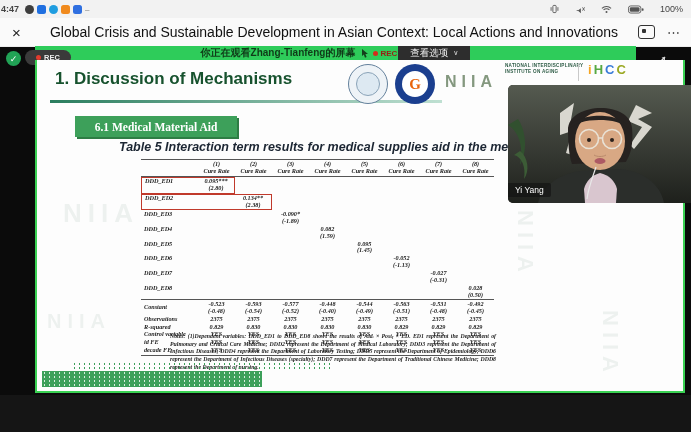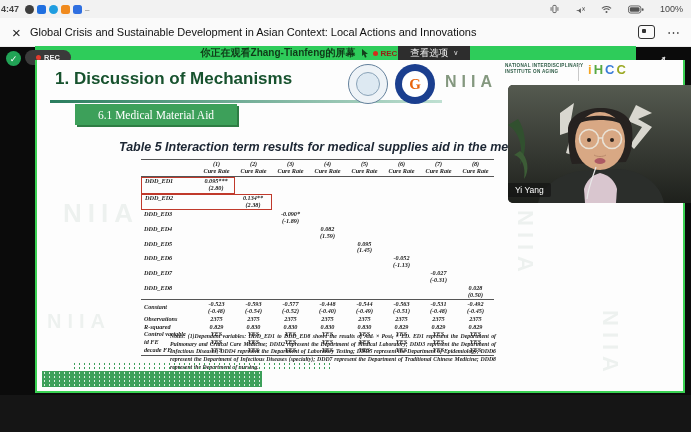--- a/index.html
+++ b/index.html
@@ -9,21 +9,21 @@
   .statusbar{position:absolute;left:0;top:0;width:691px;height:18px;background:#f2f2f2;
              display:flex;align-items:center;font-size:9px;color:#333;}
   .sb-time{margin-left:1px;font-weight:bold;color:#444;}
   .sb-apps{display:flex;gap:3px;margin-left:6px;align-items:center;}
   .appic{width:9px;height:9px;border-radius:2.5px;}
   .sb-right{margin-left:auto;margin-right:8px;display:flex;align-items:center;gap:16px;color:#444;}
   
   .titlebar{position:absolute;left:0;top:18px;width:691px;height:28px;background:#fafafa;
             display:flex;align-items:center;border-bottom:1px solid #ececec;}
   .tb-close{margin-left:12px;font-size:15px;color:#222;line-height:1;width:18px;cursor:pointer;}
-  .tb-title{flex:1;text-align:left;font-size:11px;color:#111;white-space:nowrap;overflow:hidden;}
+  .tb-title{flex:1;text-align:center;font-size:14px;color:#111;white-space:nowrap;overflow:hidden;}
   .tb-right{display:flex;align-items:center;gap:12px;margin-right:10px;}
   .tb-device{width:15px;height:12px;border:1.4px solid #333;border-radius:3px;position:relative;}
   .tb-device::after{content:"";position:absolute;left:3px;top:3px;width:4px;height:4px;background:#333;border-radius:1px;}
   .tb-more{font-size:13px;color:#222;letter-spacing:1px;}
   
   .banner{position:absolute;left:35px;top:46px;width:601px;height:14px;background:#2ecc5a;
           display:flex;align-items:center;justify-content:center;}
   .bn-text{font-size:10px;color:#103a18;font-weight:bold;}
   .bn-pointer{width:8px;height:9px;margin:0 4px 0 6px;}
   .bn-rec{display:flex;align-items:center;gap:2px;font-size:8px;font-weight:bold;color:#9b1d12;}
@@ -53,23 +53,23 @@
   .seal2{position:absolute;left:358px;top:4px;width:40px;height:40px;border-radius:50%;background:#1b3f8f;
          display:flex;align-items:center;justify-content:center;}
   .seal2 .inner{width:26px;height:26px;border-radius:50%;background:#fff;display:flex;align-items:center;justify-content:center;
                 color:#e8650d;font-weight:bold;font-size:15px;font-family:"Liberation Serif",serif;}
   .niia{position:absolute;left:408px;top:13px;font-size:16px;font-weight:bold;letter-spacing:5px;color:#84987f;}
   .inst{position:absolute;left:468px;top:3px;font-size:4.6px;line-height:1.35;color:#2e5c46;font-weight:bold;letter-spacing:.3px;}
   .vdiv{position:absolute;left:541px;top:3px;width:1px;height:18px;background:#c9c9c9;}
   .ihcc{position:absolute;left:551px;top:2px;font-size:13px;font-weight:bold;letter-spacing:2px;text-align:center;}
   .ihcc span:nth-child(1){color:#f5a623;} .ihcc span:nth-child(2){color:#56a942;}
   .ihcc span:nth-child(3){color:#3b7dd8;} .ihcc span:nth-child(4){color:#9aa821;}
-  .box61{position:absolute;left:38px;top:44px;width:162px;height:21px;background:#3da05a;
+  .box61{position:absolute;left:38px;top:56px;width:162px;height:21px;background:#3da05a;
          box-shadow:2px 2px 0 #2e7d44;display:flex;align-items:center;justify-content:center;
-         color:#fff;font-family:"Liberation Serif",serif;font-weight:normal;font-size:11.5px;}
+         color:#fff;font-family:"Liberation Serif",serif;font-weight:bold;font-size:11.5px;}
   .ttitle{position:absolute;left:82px;top:80px;font-size:12.5px;font-weight:bold;font-style:italic;
           color:#1c2633;white-space:nowrap;}
   
   .tbl{position:absolute;left:104px;top:99px;width:353px;
        font-family:"Liberation Serif",serif;font-style:italic;font-weight:bold;font-size:6.2px;color:#1a1a1a;}
   .trow{display:grid;grid-template-columns:57px repeat(8,37px);}
   .trow>div{text-align:center;line-height:6.9px;padding:.5px 0;}
   .tlabel{text-align:left !important;padding-left:3px !important;}
   .bt{border-top:1px solid #555;} .bb{border-bottom:1px solid #555;}
   .rbS{border:1px solid #c0392b !important;border-right:none !important;}

